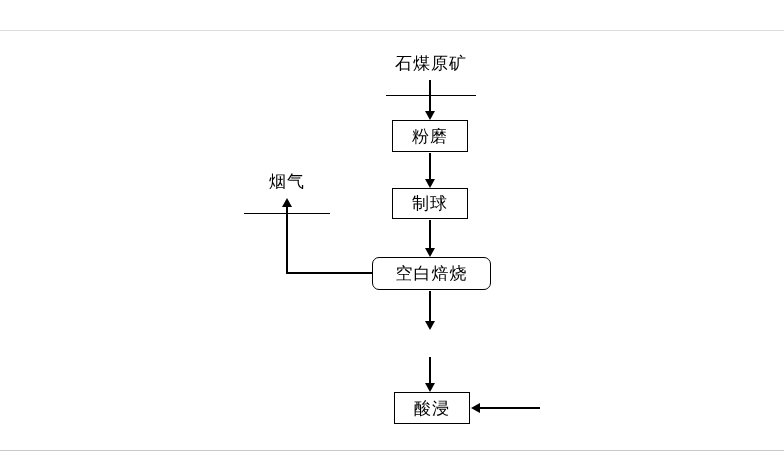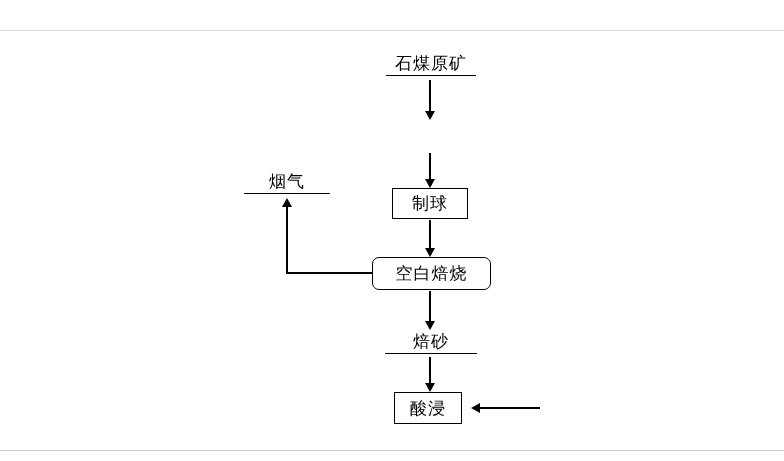--- a/index.html
+++ b/index.html
@@ -26,21 +26,21 @@
     font-size: 17px;
     letter-spacing: 1px;
     background: #fff;
   }
   .ulabel {
     position: absolute;
     box-sizing: border-box;
     text-align: center;
     font-size: 17px;
     letter-spacing: 1px;
-    padding-bottom: 0;
+    padding-bottom: 20px;
     border-bottom: 1.5px solid #000;
   }
   .vline { position: absolute; width: 1.5px; background: #000; }
   .hline { position: absolute; height: 1.5px; background: #000; }
   .head { position: absolute; width: 0; height: 0; }
   .head.down { border-left: 5px solid transparent; border-right: 5px solid transparent; border-top: 9px solid #000; }
   .head.up   { border-left: 5px solid transparent; border-right: 5px solid transparent; border-bottom: 9px solid #000; }
   .head.left { border-top: 5px solid transparent; border-bottom: 5px solid transparent; border-right: 9px solid #000; }
 </style>
 </head>
@@ -49,42 +49,42 @@
 <div class="canvas">
 
   <div class="rule top"></div>
   <div class="rule bottom"></div>
 
   <div class="ulabel" style="left:386px; top:52px; width:90px;">石煤原矿</div>
 
   <div class="vline" style="left:429px; top:80px; height:32px;"></div>
   <div class="head down" style="left:425px; top:111px;"></div>
 
+  <div class="nbox" style="left:392px; top:120px; width:76px; height:32px;">粉磨</div>
 
   <div class="vline" style="left:429px; top:153px; height:27px;"></div>
   <div class="head down" style="left:425px; top:179px;"></div>
 
   <div class="nbox" style="left:392px; top:188px; width:76px; height:31px;">制球</div>
 
   <div class="vline" style="left:429px; top:220px; height:29px;"></div>
   <div class="head down" style="left:425px; top:248px;"></div>
 
   <div class="nbox" style="left:372px; top:257px; width:119px; height:33px;border-radius:7px;">空白焙烧</div>
 
   <div class="hline" style="left:286px; top:272px; width:86px;"></div>
   <div class="vline" style="left:286px; top:206px; height:68px;"></div>
   <div class="head up" style="left:282px; top:198px;"></div>
   <div class="ulabel" style="left:244px; top:170px; width:86px;">烟气</div>
 
   <div class="vline" style="left:429px; top:291px; height:31px;"></div>
   <div class="head down" style="left:425px; top:321px;"></div>
 
-  <div class="ulabel" style="left:385px; top:330px; width:92px;">焙砂</div>
 
   <div class="vline" style="left:429px; top:357px; height:27px;"></div>
   <div class="head down" style="left:425px; top:383px;"></div>
 
-  <div class="nbox" style="left:394px; top:392px; width:68px; height:32px;font-family:Liberation Mono, monospace;">酸浸</div>
+  <div class="nbox" style="left:394px; top:392px; width:76px; height:32px;font-family:Liberation Mono, monospace;">酸浸</div>
 
   <div class="hline" style="left:480px; top:407px; width:60px;"></div>
   <div class="head left" style="left:471px; top:403px;"></div>
 
 </div>
 
 </body></html>

